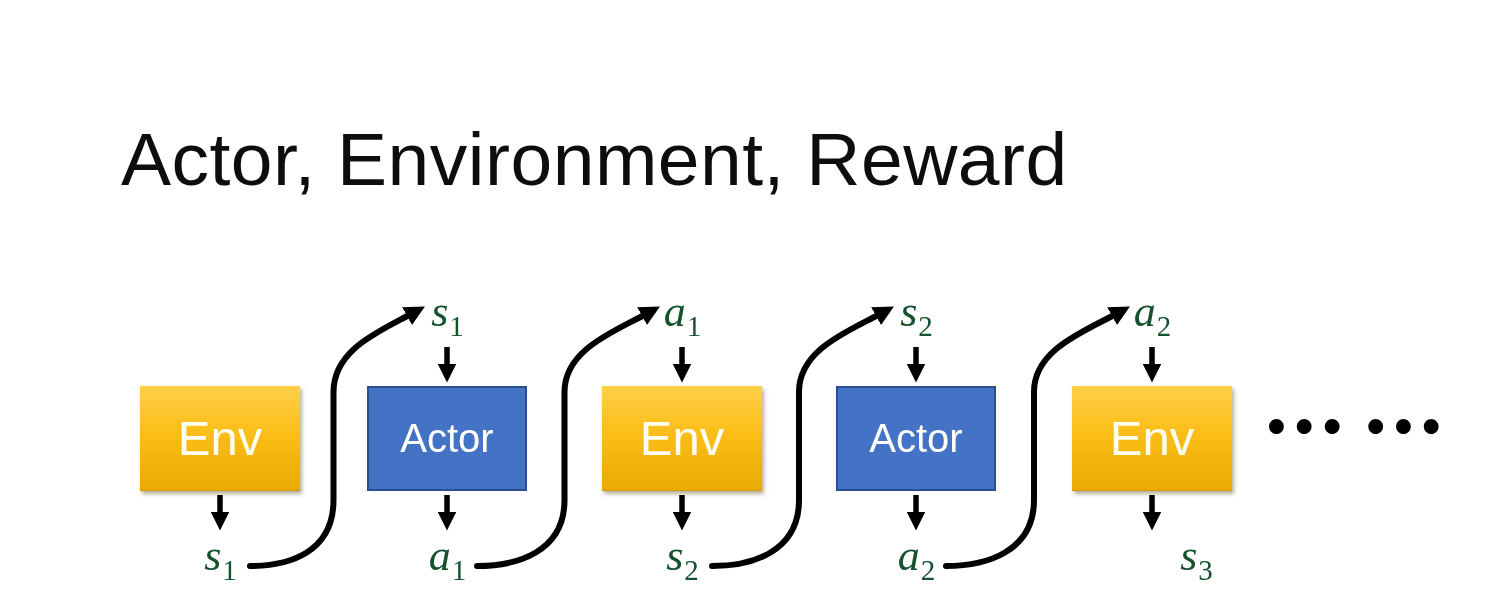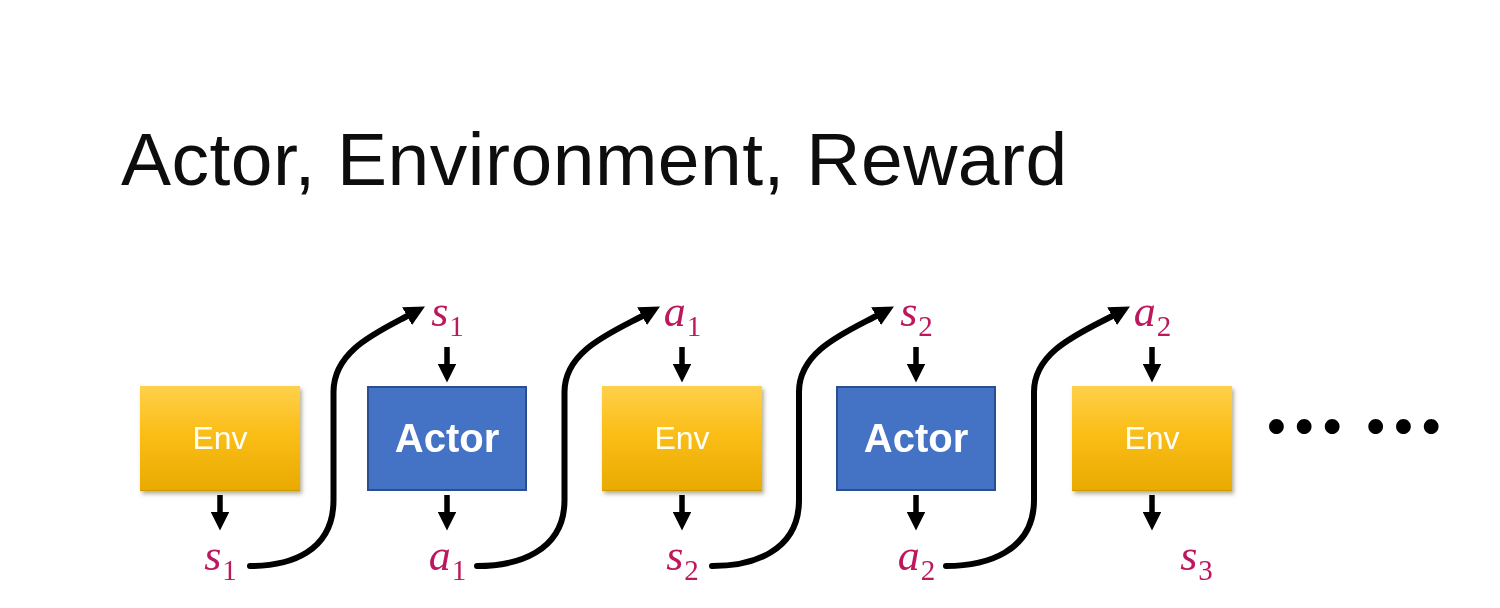--- a/index.html
+++ b/index.html
@@ -18,33 +18,33 @@
   
   .box{
     position:absolute;top:386px;width:160px;height:105px;
     box-sizing:border-box;display:flex;align-items:center;justify-content:center;
     font-weight:300;
   }
   .env{
     background:linear-gradient(180deg,var(--env-top,#FFD04A) 0%,#FBBE18 45%,var(--env-bottom,#E9AB00) 100%);
     box-shadow:2px 3px 4px rgba(110,100,55,0.5);
     border-bottom:1px solid #CF9A00;
-    color:#FFFEF2;font-size:32px;align-items:center;
+    color:#FFFEF2;font-size:49px;align-items:center;
   }
   .actor{
     background:var(--actor-fill,#4472C4);
     border:2px solid var(--actor-border,#2B4F8E);
-    color:#ffffff;font-size:40px;font-weight:bold;
+    color:#ffffff;font-size:40px;
   }
   .b0{left:140px}.b1{left:367px}.b2{left:602px}.b3{left:836px}.b4{left:1072px}
 
   
   .mlabel{
     position:absolute;transform:translateX(-50%);
-    white-space:nowrap;color:#be185d;line-height:1;
+    white-space:nowrap;color:#14532d;line-height:1;
   }
   .mbase{font-family:"Liberation Serif",serif;font-style:italic;font-size:44px;}
   .msub{font-family:"Liberation Serif",serif;font-size:29px;position:relative;top:10px;left:1px;}
   .top{top:290px}
   .bot{top:534px}
   .t0{left:447px}.t1{left:682px}.t2{left:916px}.t3{left:1152px}
   .g0{left:220px}.g1{left:447px}.g2{left:682px}.g3{left:916px}.g4{left:1196px}
 
   .dots{
     position:absolute;left:1263px;top:407px;

